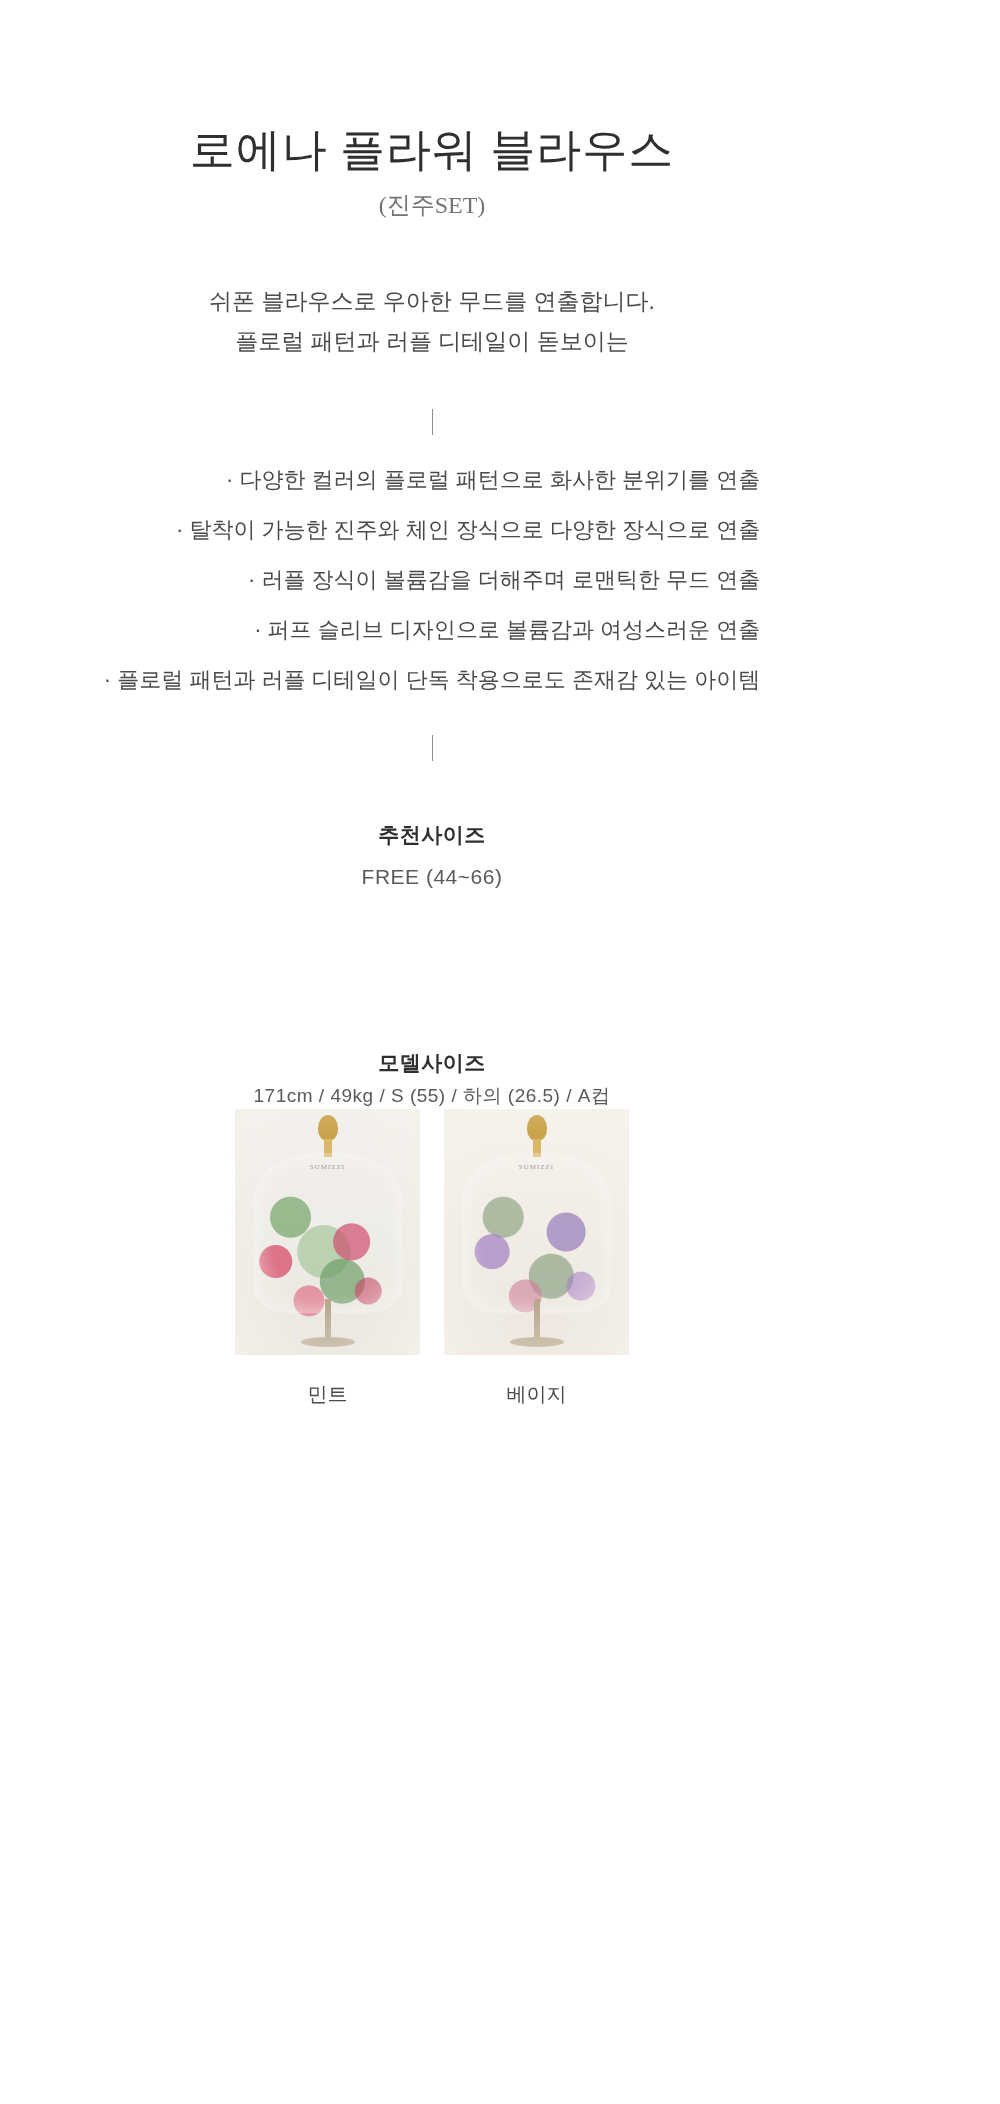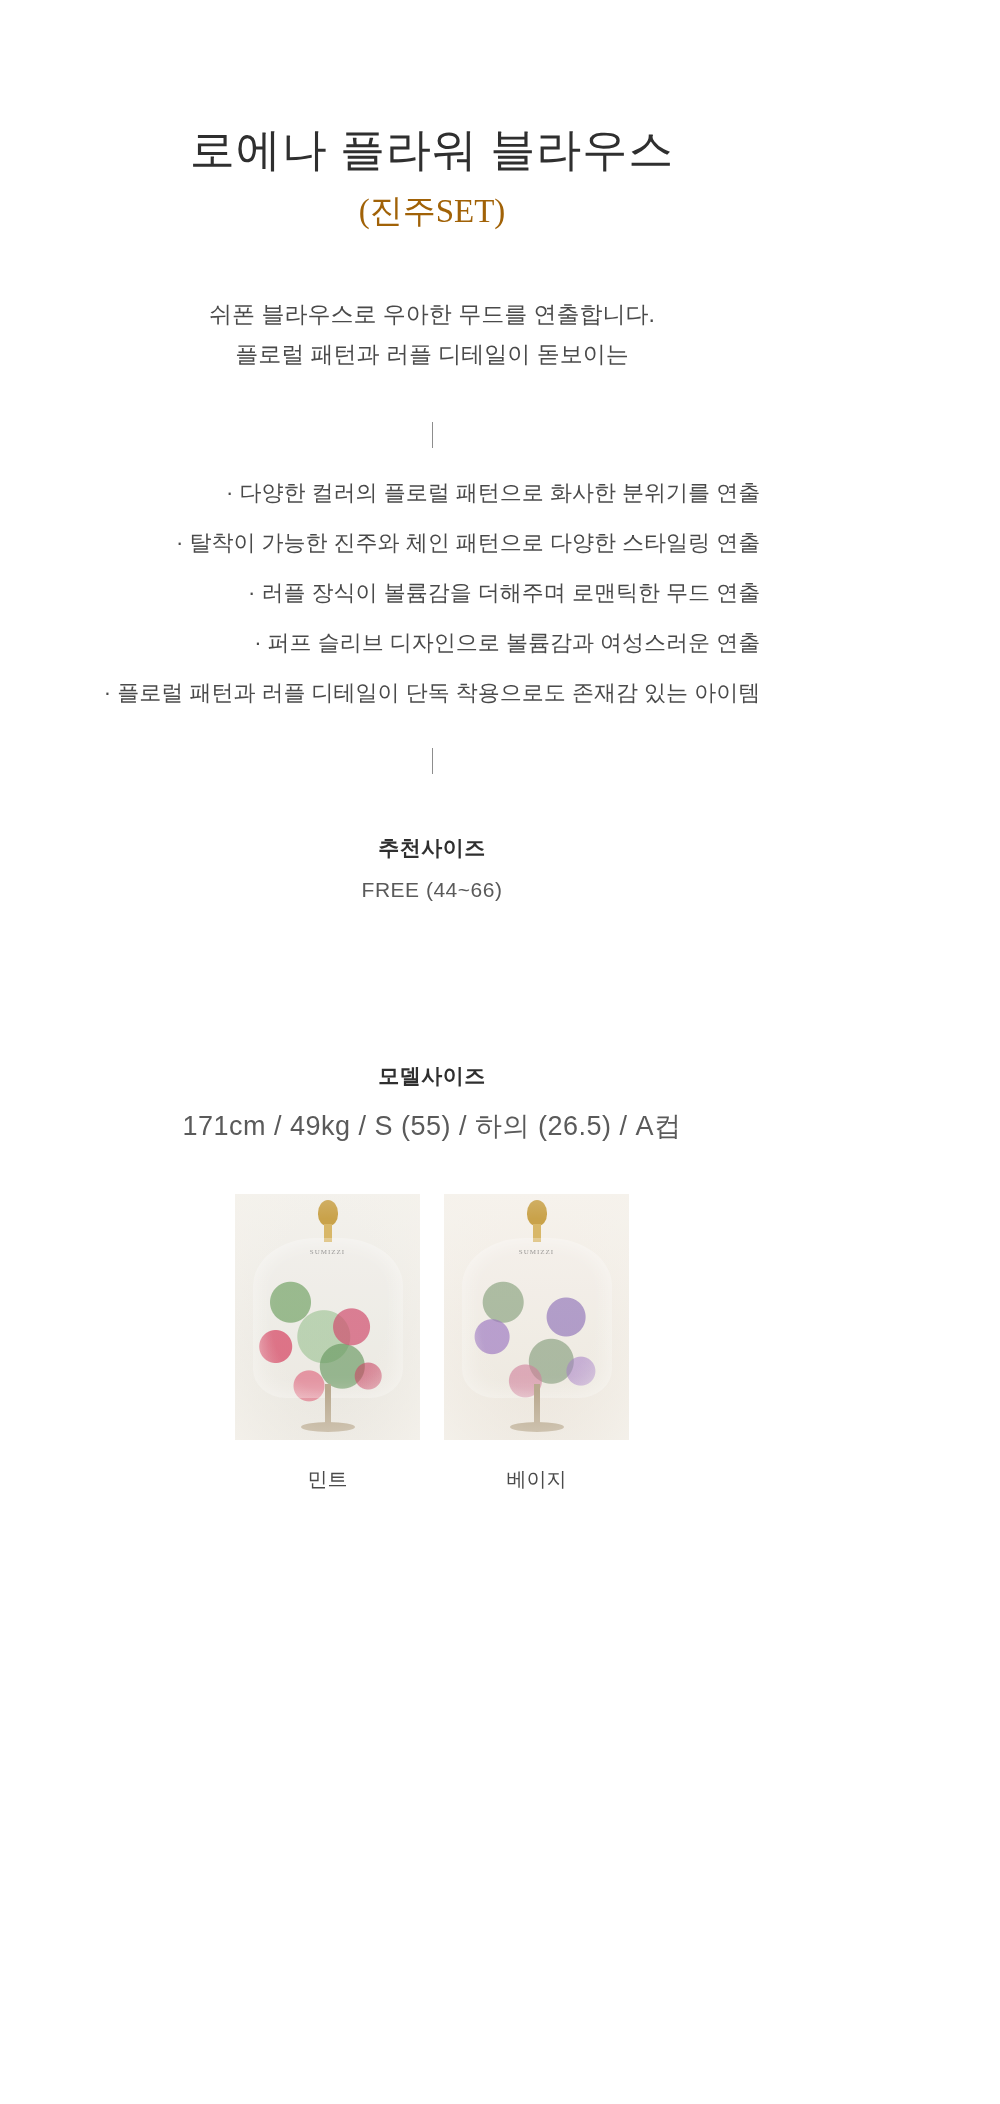--- a/index.html
+++ b/index.html
@@ -33,22 +33,22 @@
   .title-main {
     font-family: "Liberation Serif", serif;
     font-size: 45px;
     letter-spacing: 1px;
     color: #2f2f2f;
     line-height: 1.35;
     font-weight: 400;
   }
   .title-sub {
     font-family: "Liberation Serif", serif;
-    font-size: 33px;
-    color: #a16207;
+    font-size: 24px;
+    color: #737373;
     margin-top: 8px;
     font-weight: 400;
   }
 
   
   .intro-block {
     margin-top: 60px;
     text-align: center;
     font-size: 23px;
     line-height: 1.75;
@@ -107,29 +107,28 @@
     margin-top: 160px;
     text-align: center;
   }
   .model-heading {
     font-size: 21px;
     font-weight: bold;
     color: #2f2f2f;
     letter-spacing: 0.5px;
   }
   .model-value {
-    margin-top: 18px;
-    font-size: 27px;
+    margin-top: 6px;
+    font-size: 19px;
     color: #5a5a5a;
     letter-spacing: 0.5px;
   }
 
   
   .colors {
-    margin-top: 50px;
     display: flex;
     gap: 24px;
     justify-content: center;
   }
   .color-item {
     width: 185px;
     display: flex;
     flex-direction: column;
     align-items: center;
   }
@@ -248,21 +247,21 @@
 
   <div class="intro-block">
     <div>쉬폰 블라우스로 우아한 무드를 연출합니다.</div>
     <div>플로럴 패턴과 러플 디테일이 돋보이는</div>
   </div>
 
   <div class="divider"></div>
 
   <div class="features">
     <div class="feature-line">· 다양한 컬러의 플로럴 패턴으로 화사한 분위기를 연출</div>
-    <div class="feature-line">· 탈착이 가능한 진주와 체인 패턴으로 다양한 스타일링 연출</div>
+    <div class="feature-line">· 탈착이 가능한 진주와 체인 장식으로 다양한 장식으로 연출</div>
     <div class="feature-line">· 러플 장식이 볼륨감을 더해주며 로맨틱한 무드 연출</div>
     <div class="feature-line">· 퍼프 슬리브 디자인으로 볼륨감과 여성스러운 연출</div>
     <div class="feature-line">· 플로럴 패턴과 러플 디테일이 단독 착용으로도 존재감 있는 아이템</div>
   </div>
 
   <div class="divider-2"></div>
 
   <div class="size-block">
     <div class="size-heading">추천사이즈</div>
     <div class="size-value">FREE (44~66)</div>

